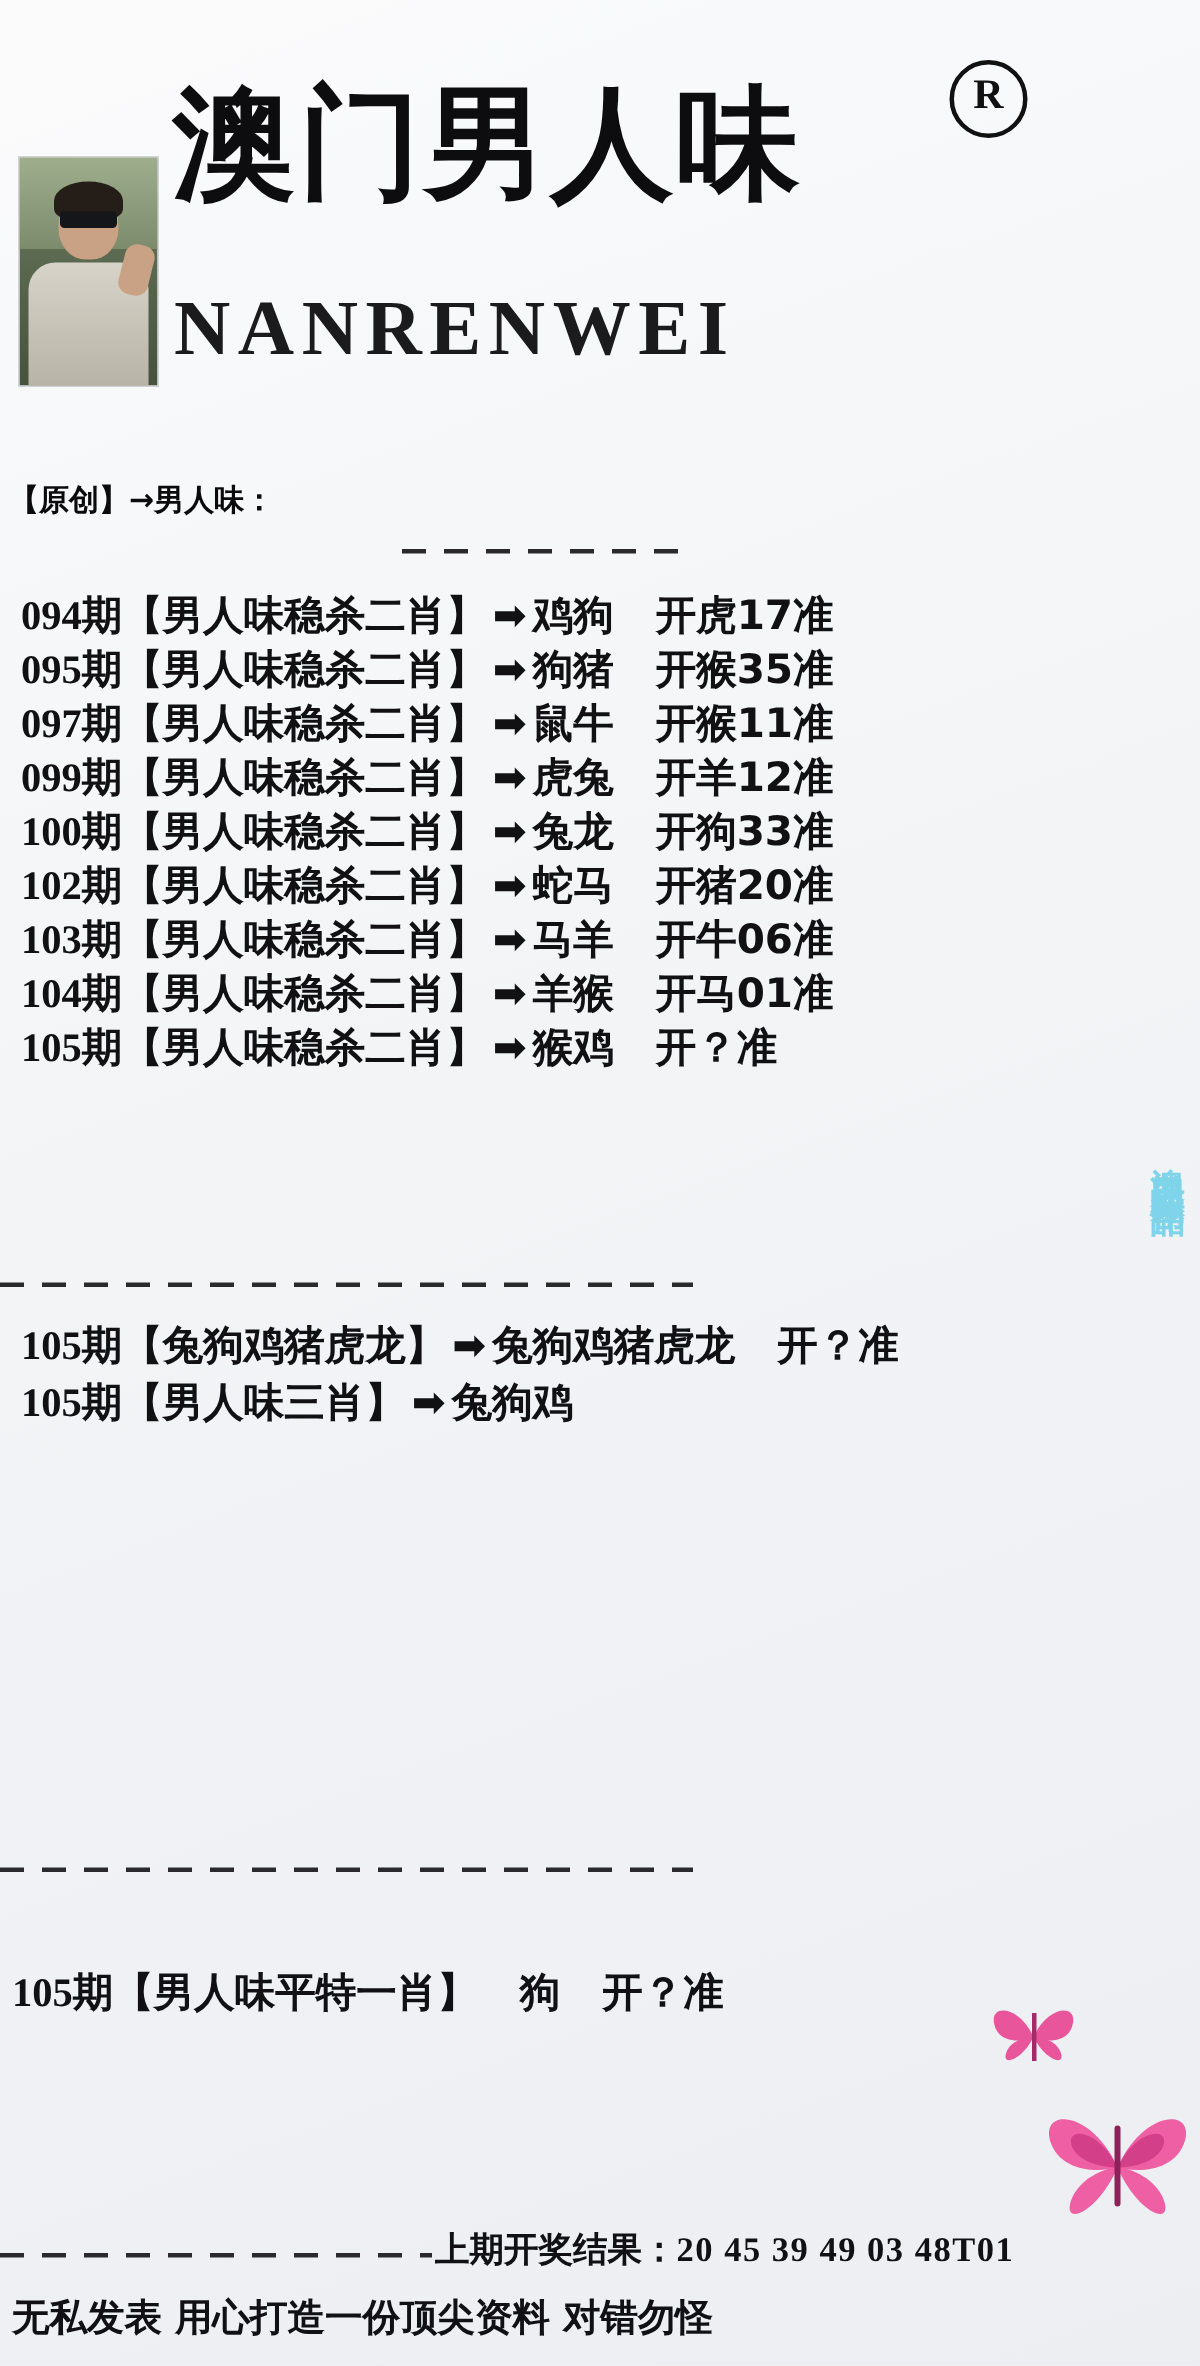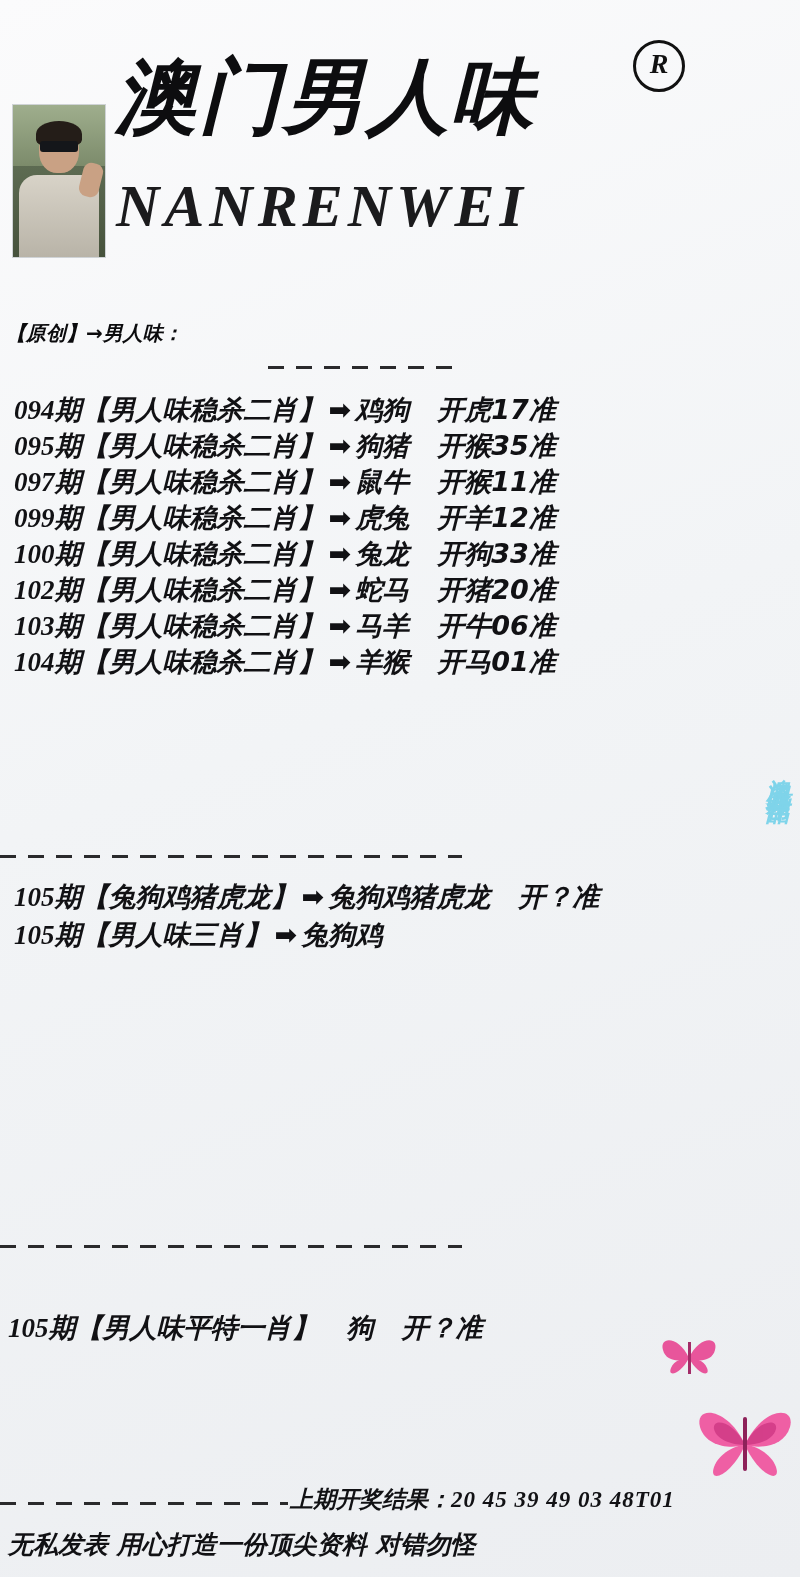--- a/index.html
+++ b/index.html
@@ -13,21 +13,20 @@
     font-family: "Liberation Serif", "DejaVu Serif", serif;
     overflow: hidden;
     position: relative;
   }
   .page {
     position: relative;
     width: 800px;
     height: 1577px;
     background: linear-gradient(160deg, #fbfbfc 0%, #f2f4f6 45%, #eceef1 100%);
     overflow: hidden;
-    font-style: italic;
   }
   
   .header {
     position: relative;
     height: 270px;
   }
   .avatar {
     position: absolute;
     left: 12px;
     top: 104px;
@@ -101,24 +100,24 @@
     font-family: "Liberation Serif", serif;
     font-size: 28px;
     font-weight: bold;
     color: #111;
     text-align: center;
     line-height: 42px;
   }
   .title-en {
     position: absolute;
     left: 116px;
-    top: 172px;
+    top: 190px;
     font-family: "Liberation Serif", "DejaVu Serif", serif;
     font-weight: bold;
-    font-size: 60px;
+    font-size: 52px;
     letter-spacing: 5px;
     color: #1b1b1d;
     white-space: nowrap;
   }
   
   .section-label {
     position: absolute;
     left: 6px;
     top: 320px;
     font-family: "DejaVu Sans", sans-serif;
@@ -268,20 +267,23 @@
       <span class="num">100期</span><span>【男人味稳杀二肖】</span><span class="arrow">➡</span><span>兔龙</span><span class="res">开狗33准</span>
     </div>
     <div class="row">
       <span class="num">102期</span><span>【男人味稳杀二肖】</span><span class="arrow">➡</span><span>蛇马</span><span class="res">开猪20准</span>
     </div>
     <div class="row">
       <span class="num">103期</span><span>【男人味稳杀二肖】</span><span class="arrow">➡</span><span>马羊</span><span class="res">开牛06准</span>
     </div>
     <div class="row">
       <span class="num">104期</span><span>【男人味稳杀二肖】</span><span class="arrow">➡</span><span>羊猴</span><span class="res">开马01准</span>
+    </div>
+    <div class="row">
+      <span class="num">105期</span><span>【男人味稳杀二肖】</span><span class="arrow">➡</span><span>猴鸡</span><span class="res">开？准</span>
     </div>
   </div>
 
   <div class="vwatermark">澳门男人味原创作品</div>
 
   <div class="dash dash-2"></div>
   <div class="block2">
     <div class="row">
       <span class="num">105期</span><span>【兔狗鸡猪虎龙】</span><span class="arrow">➡</span><span>兔狗鸡猪虎龙</span><span class="res">开？准</span>
     </div>

